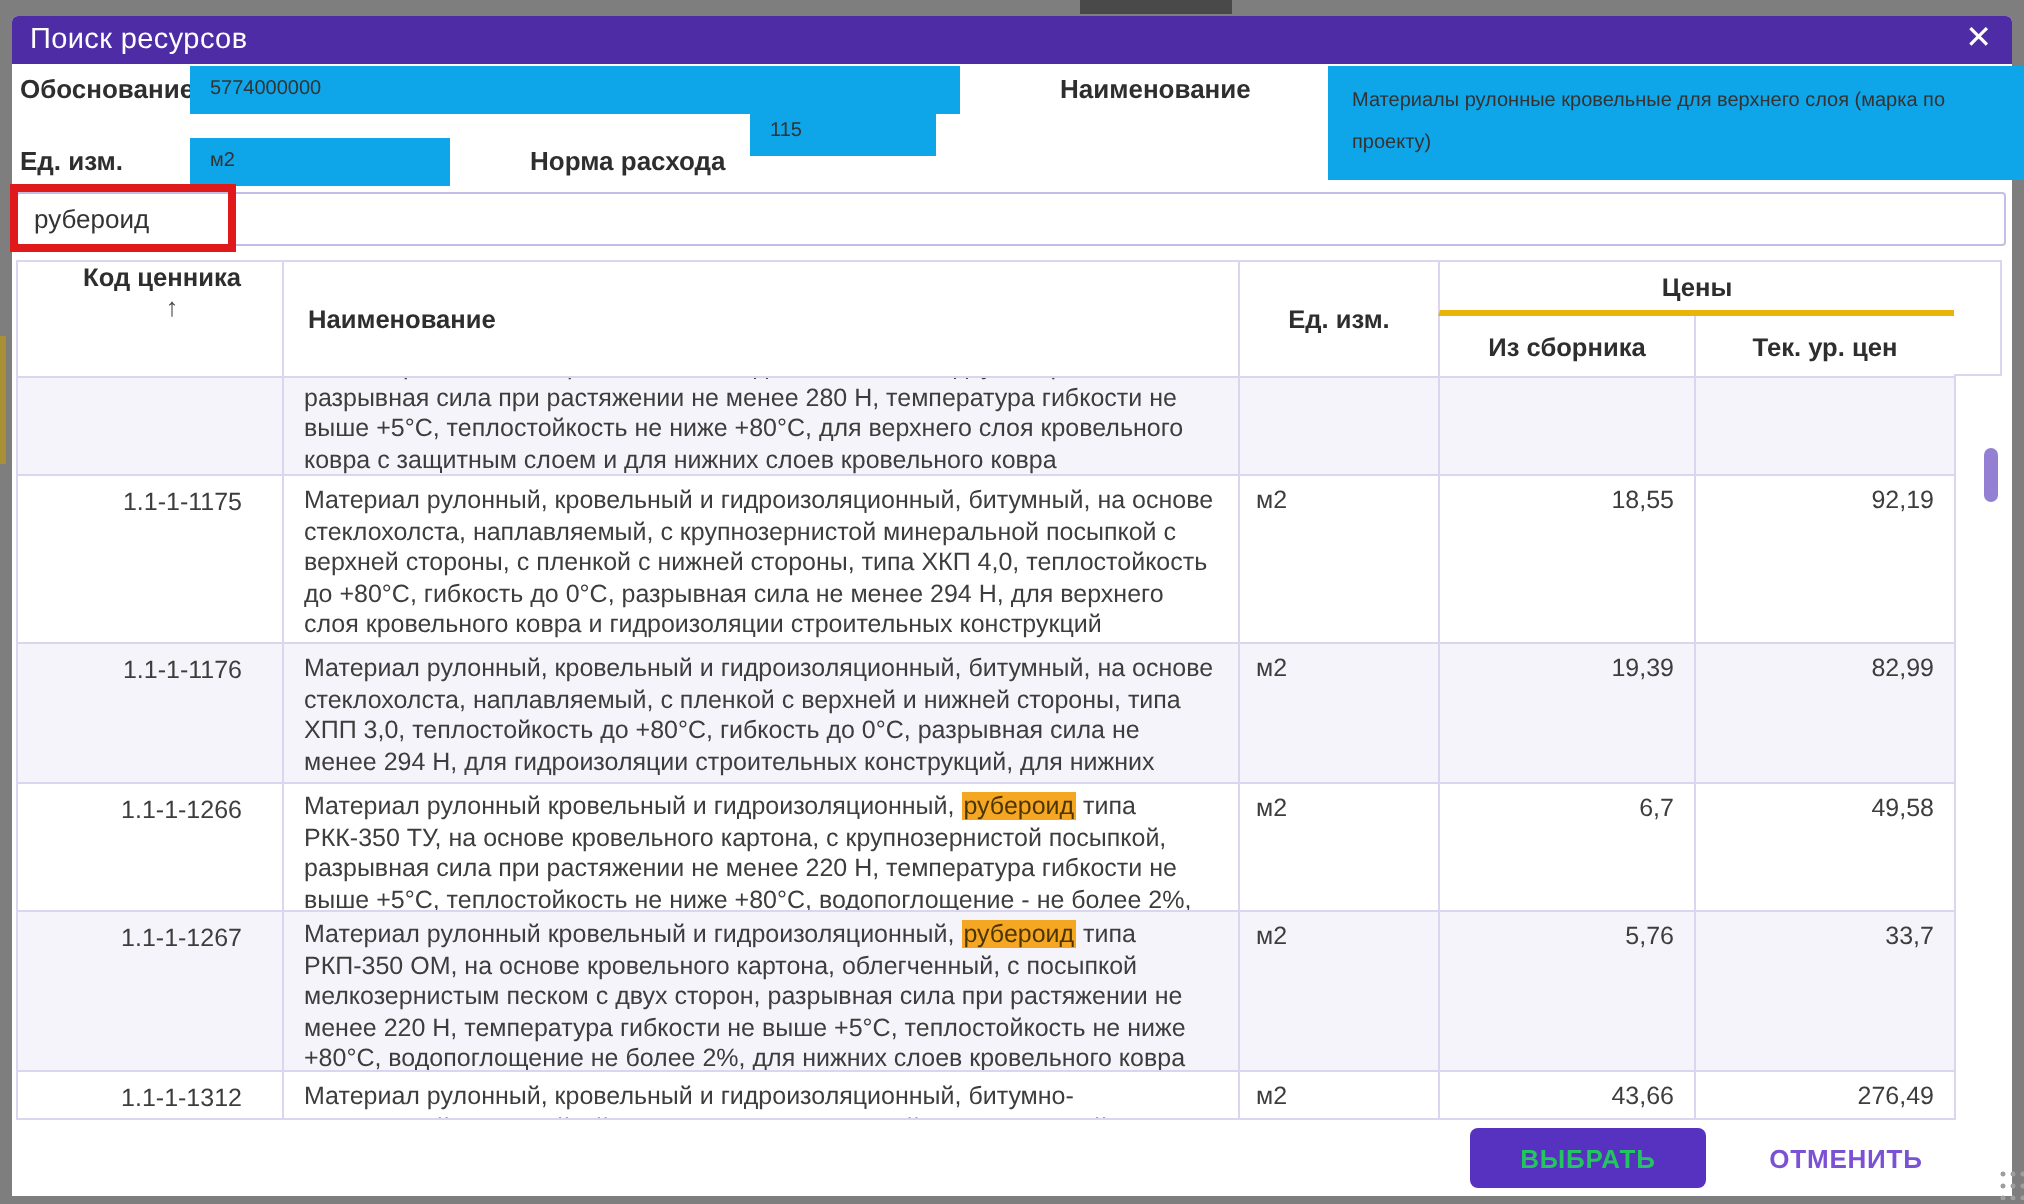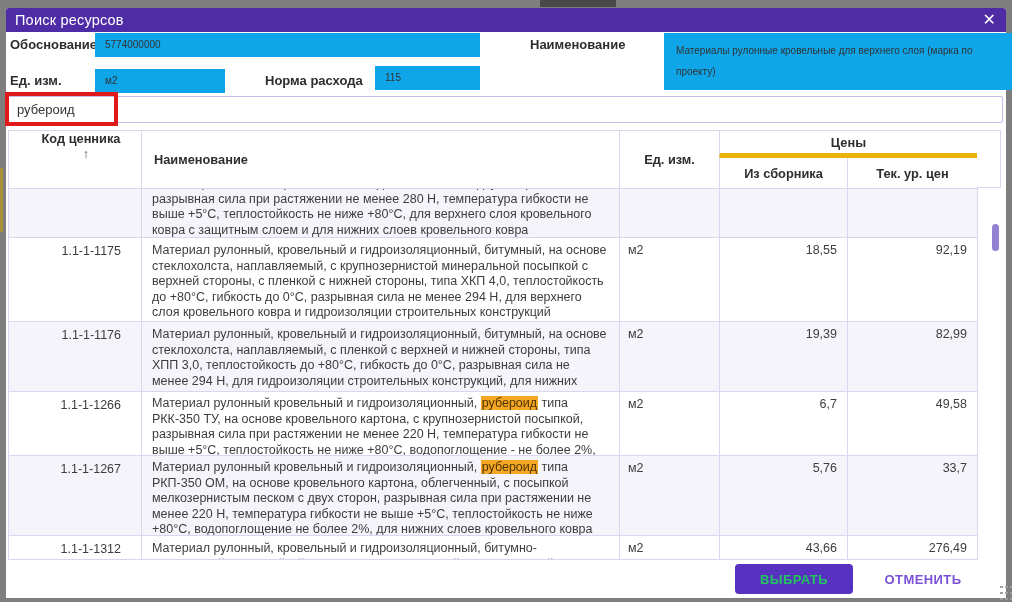--- a/index.html
+++ b/index.html
@@ -36,21 +36,21 @@
     line-height:24px; padding:0 10px; overflow:hidden;
   }
   .valbox.multi { line-height:21px; padding:7px 12px;margin-left:24px; }
   .lbl-just   { left:4px;   top:25px; }
   .box-just   { left:89px;  top:25px; width:385px; height:24px; }
   .lbl-name   { left:524px; top:25px; }
   .box-name   { left:634px; top:25px; width:362px; height:57px; }
   .lbl-unit   { left:4px;   top:61px; }
   .box-unit   { left:89px;  top:61px; width:130px; height:24px; }
   .lbl-rate   { left:259px; top:61px; }
-  .box-rate   { left:369px; top:58px; width:105px; height:24px; }
+  .box-rate   { left:369px; top:46px; width:93px; height:24px; }
   .search-input {
     position:absolute; left:2px; top:88px; width:995px; height:27px;
     border:1px solid #c7bce8; border-radius:2px; font-size:13px; color:#333;
     padding:0 8px; outline:none; font-family:"Liberation Sans",sans-serif;
   }
   .annotation-box {
     position:absolute; left:5px; top:92px; width:113px; height:34px;
     border:4px solid #e01a1a; z-index:5; pointer-events:none;
   }
 
@@ -64,21 +64,21 @@
     grid-template-columns:132px 478px 100px 128px 130px;
     grid-template-rows:27px 30px;
     border-bottom:1px solid #dcd5f0;
     font-weight:bold; color:#2e2e2e; font-size:12.8px;
     background:#fff;
   }
   .th { display:flex; align-items:center; }
   .h-code   { grid-row:1/3; grid-column:1; padding-left:12px;flex-direction:column; }
   .h-name   { grid-row:1/3; grid-column:2; border-left:1px solid #dcd5f0; padding-left:12px; }
   .h-unit   { grid-row:1/3; grid-column:3; border-left:1px solid #dcd5f0; justify-content:center; }
-  .h-prices { grid-row:1;   grid-column:4/6; border-left:1px solid #dcd5f0; border-bottom:5px solid #eab308; justify-content:center; }
+  .h-prices { grid-row:1;   grid-column:4/6; border-left:1px solid #dcd5f0; border-bottom:3px solid #eab308; justify-content:center; }
   .h-p1     { grid-row:2;   grid-column:4; border-left:1px solid #dcd5f0; justify-content:center; }
   .h-p2     { grid-row:2;   grid-column:5; border-left:1px solid #dcd5f0; justify-content:center; }
   .sort-arrow { margin-left:10px; font-weight:normal; color:#4a4a4a; font-size:13px; }
   .header-gutter {
     position:absolute; left:971px; top:122px; width:24px; height:58px;
     border-top:1px solid #dcd5f0; border-right:1px solid #dcd5f0; border-bottom:1px solid #dcd5f0;
     background:#fff;
   }
 
   .tr {

